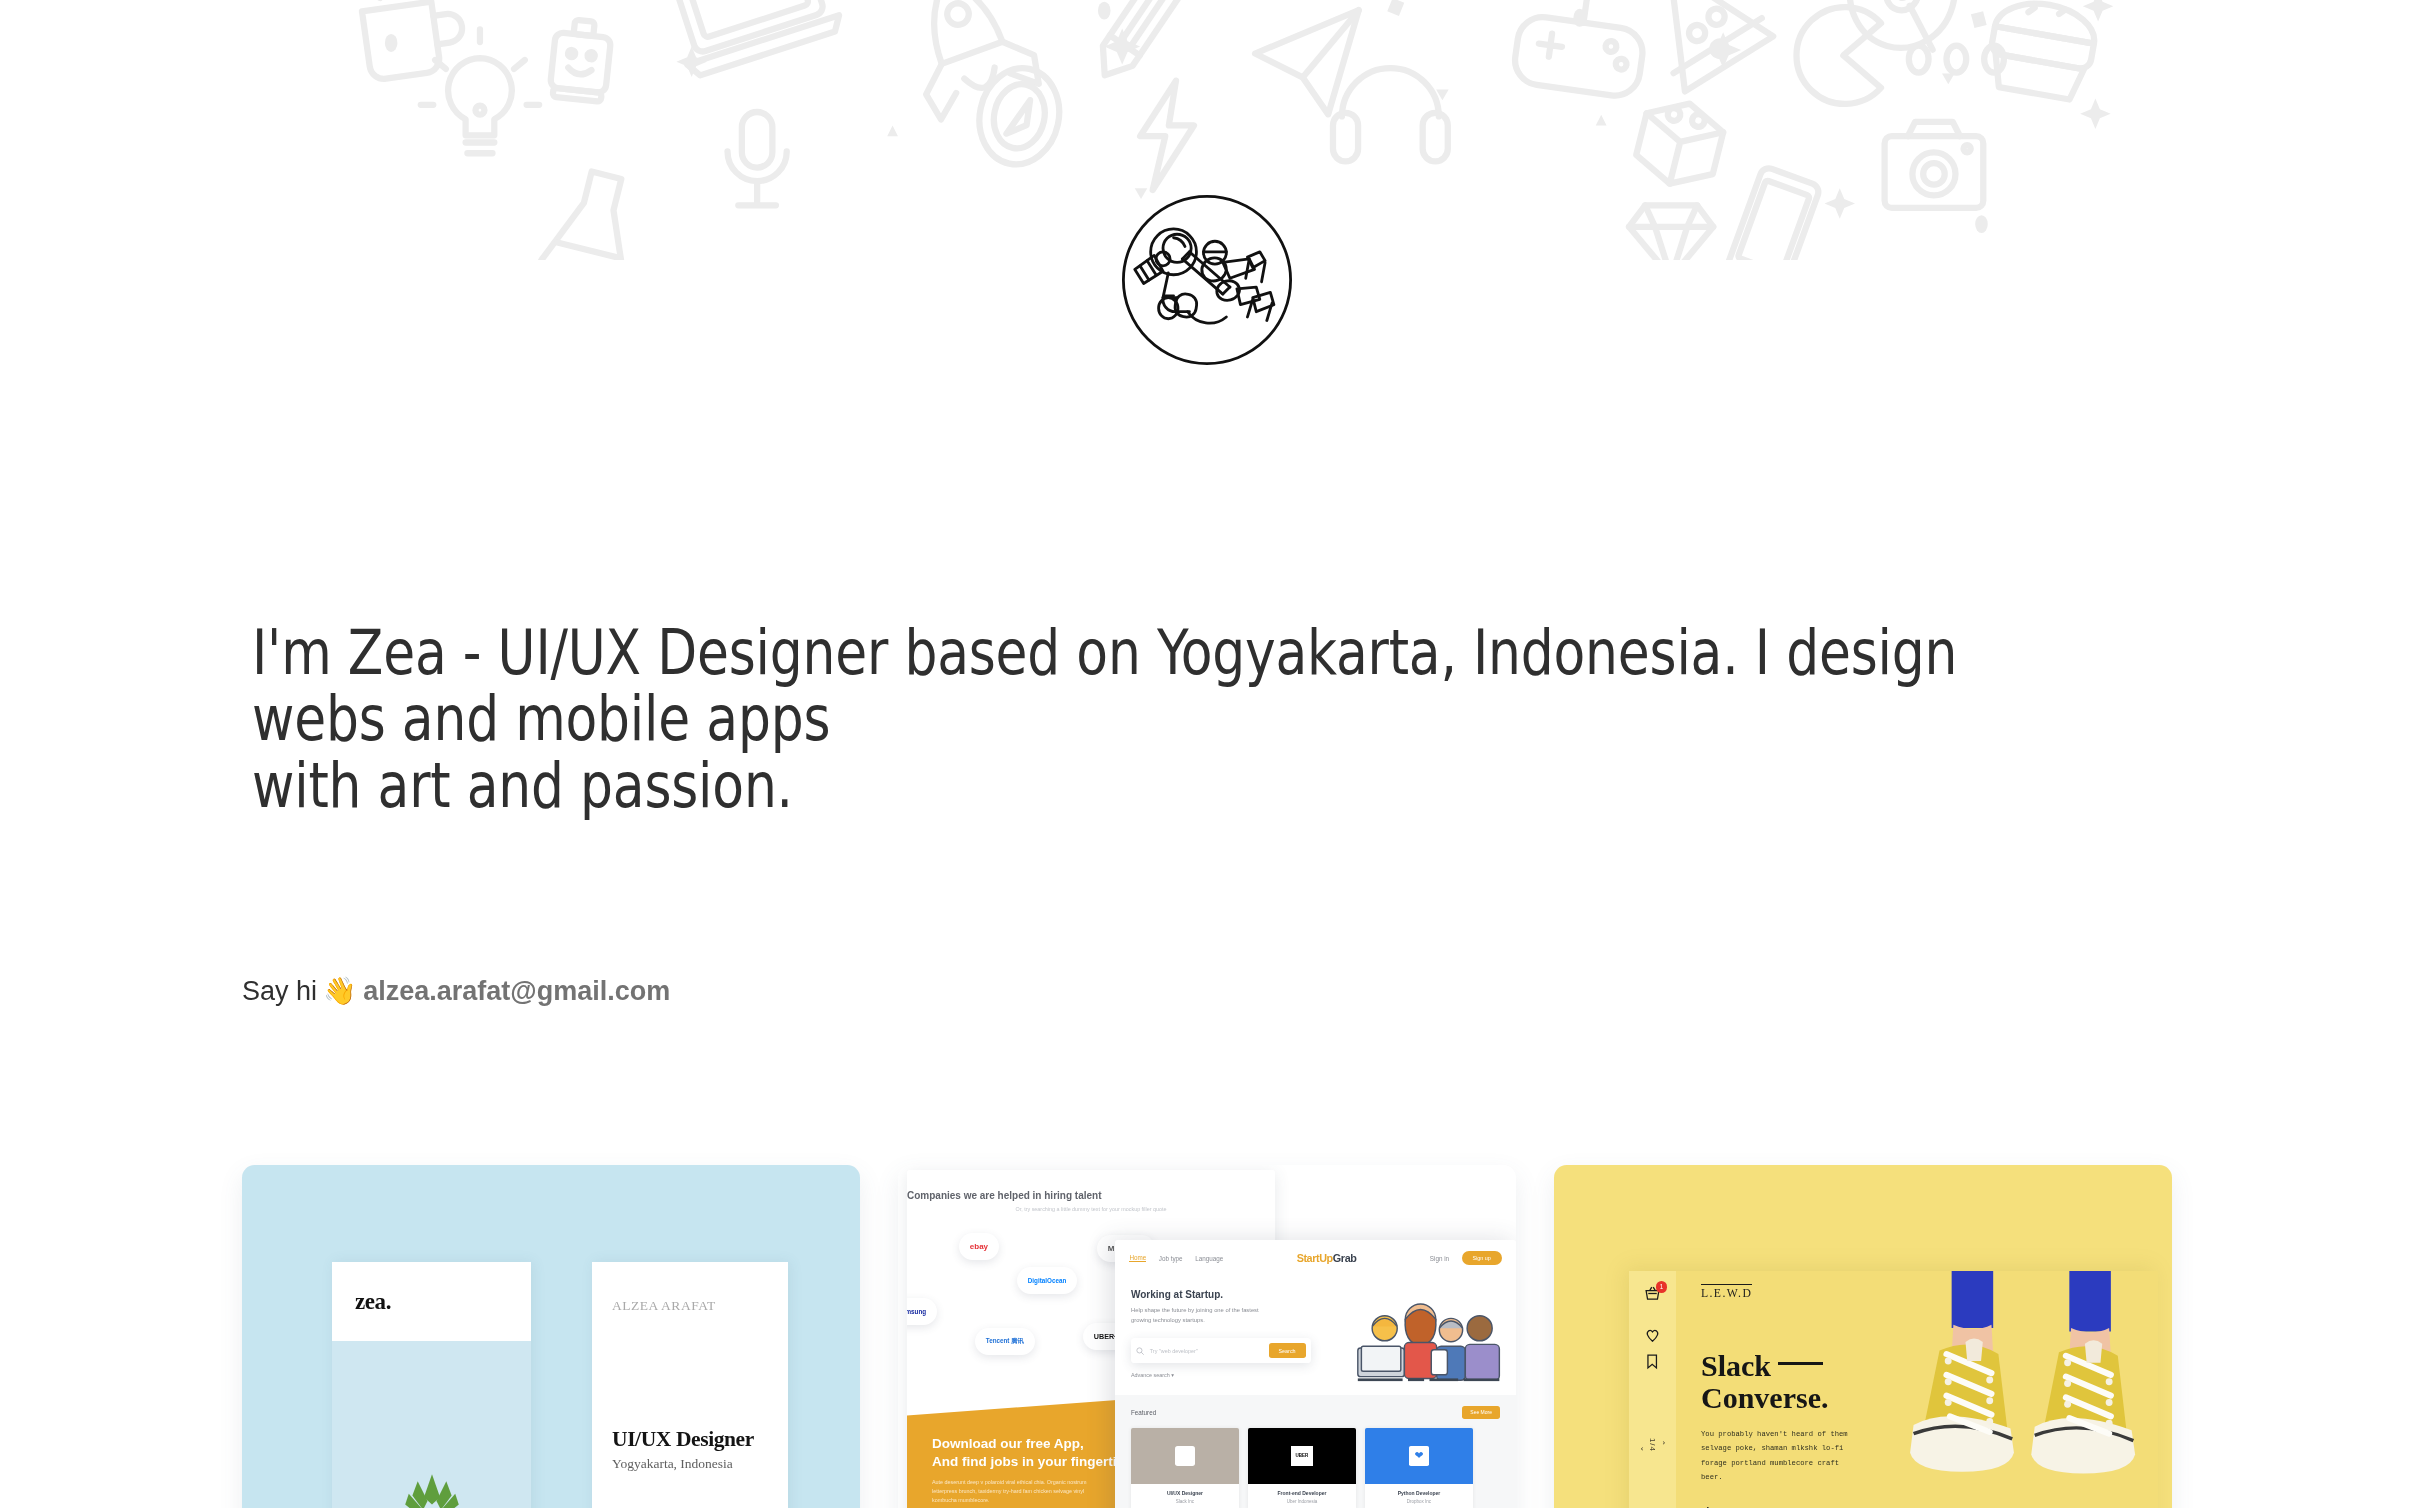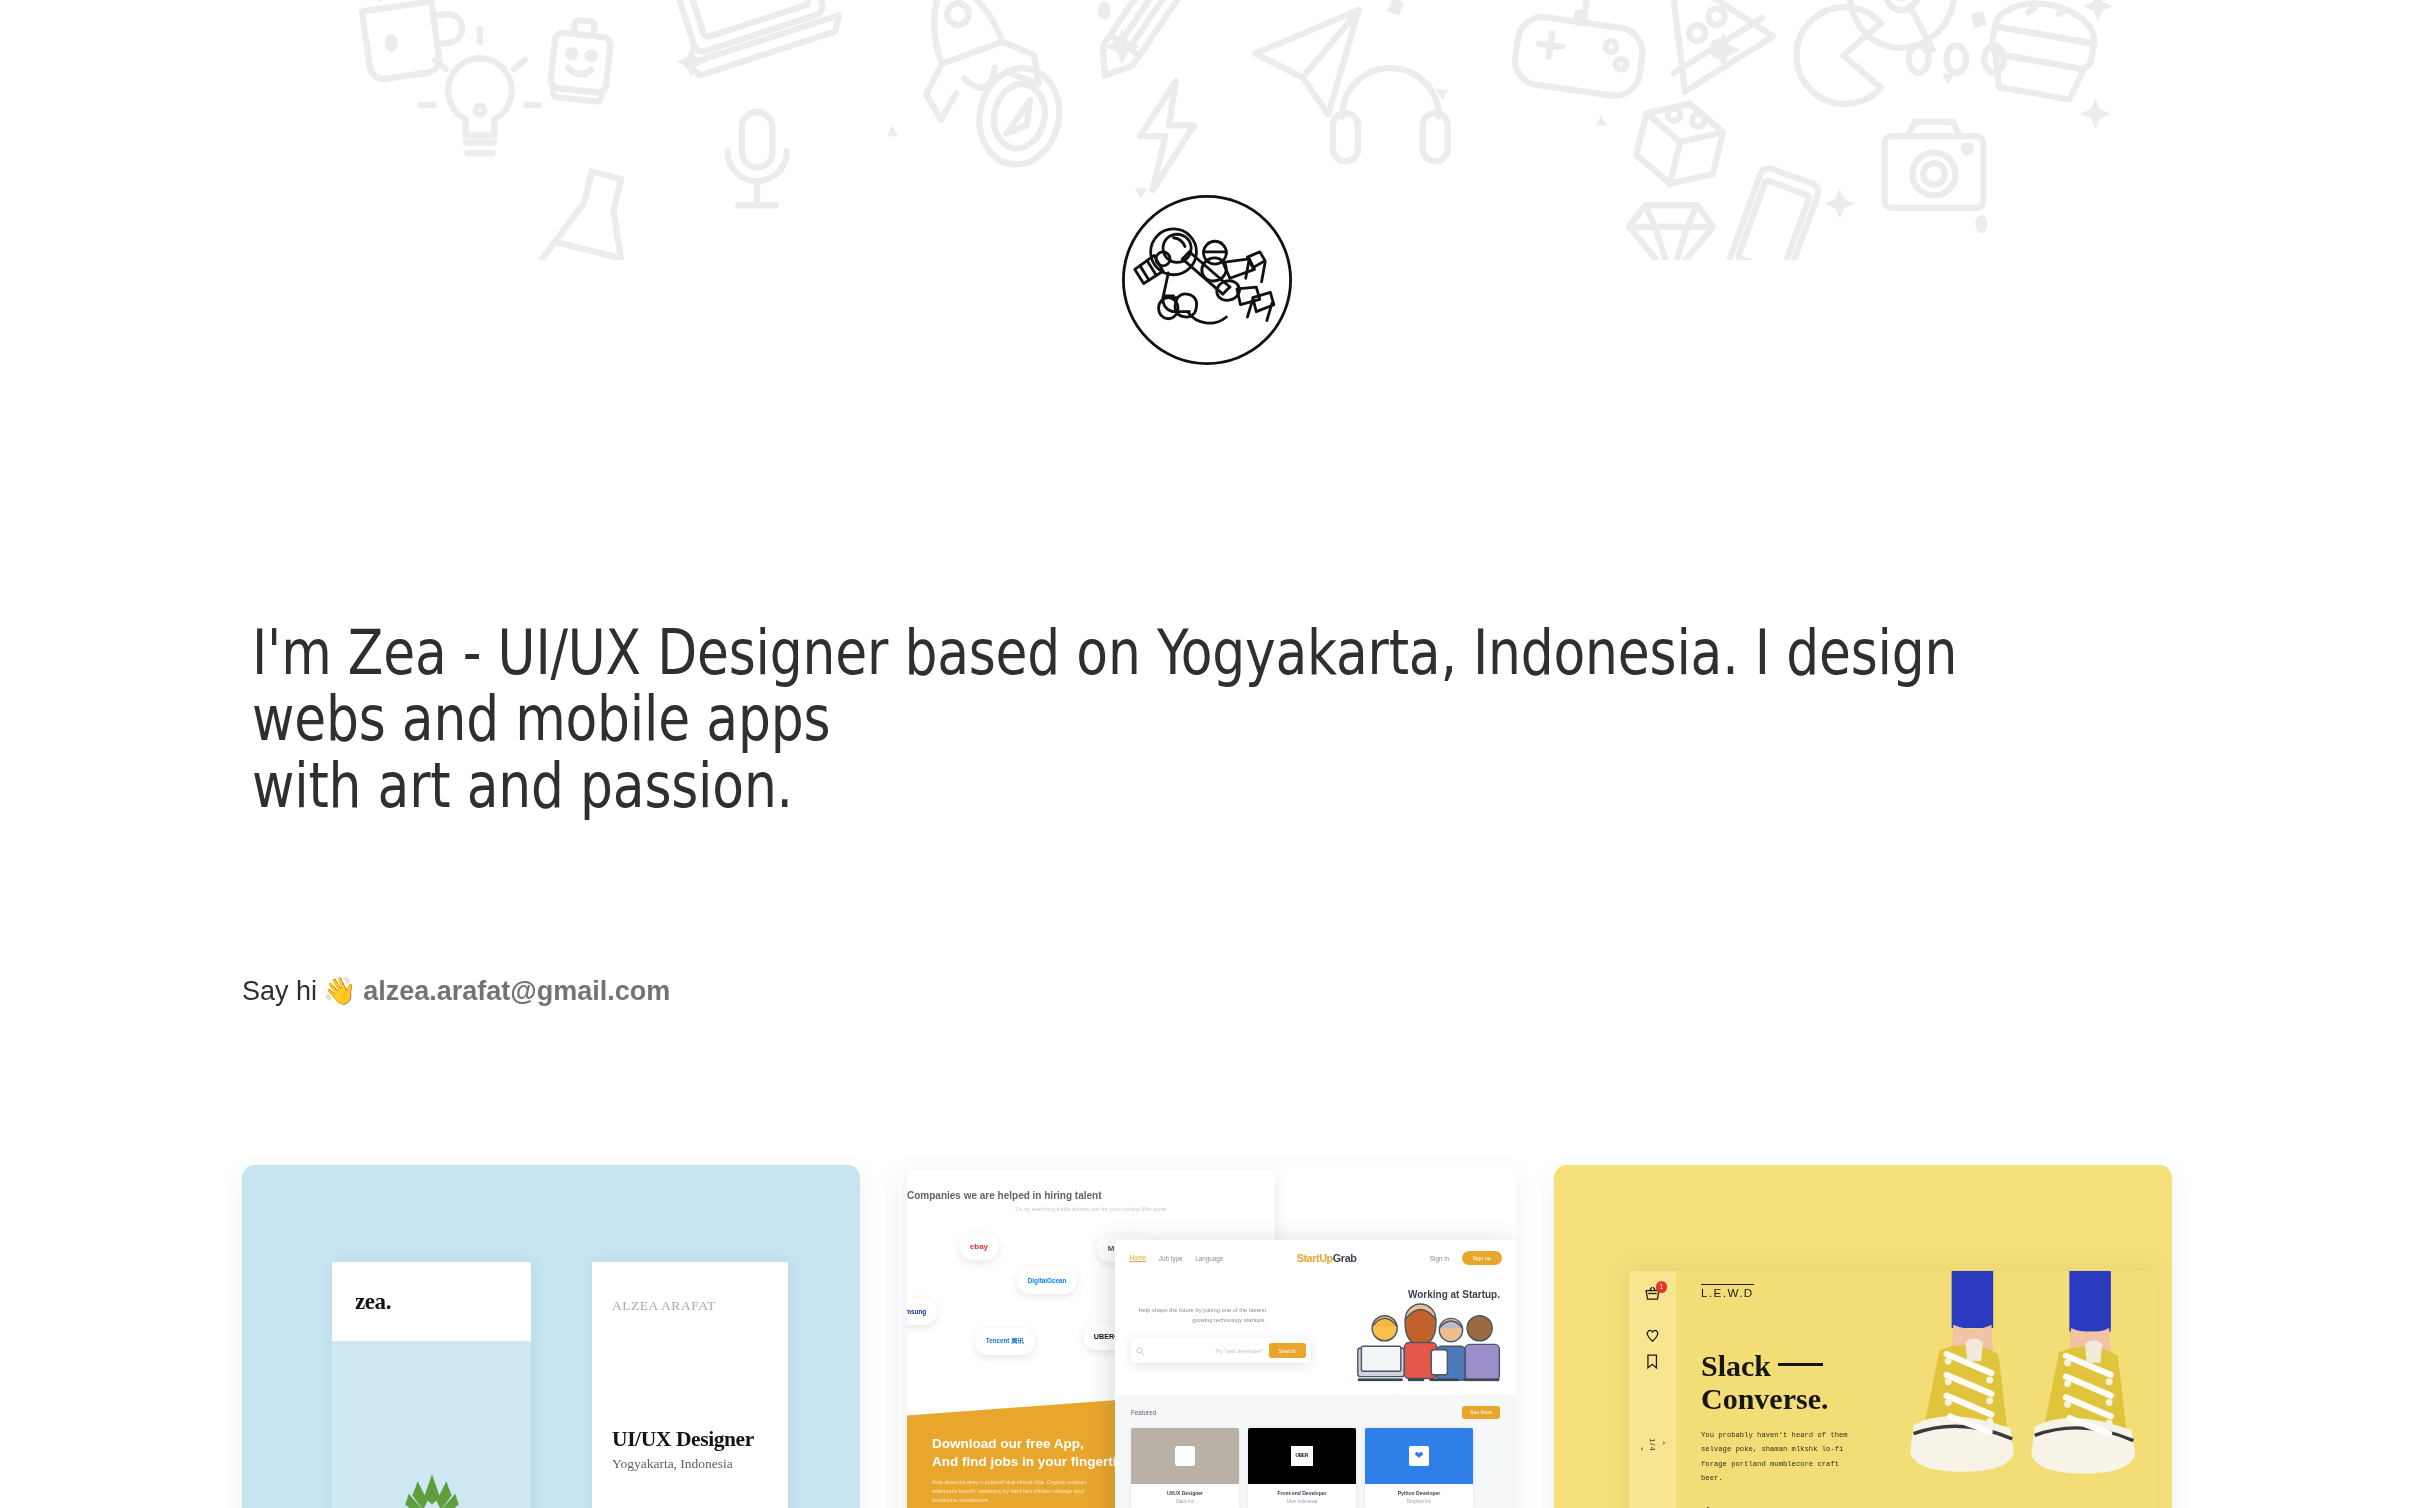--- a/index.html
+++ b/index.html
@@ -126,21 +126,21 @@
   }
   .c2-front {
     position: absolute; left: 217px; top: 75px; right: 0; bottom: 0;
     background: #fff; box-shadow: -5.4px 0 23px rgba(60,70,90,.16);
     border-radius: 2.7px; overflow: hidden;
   }
   .c2-nav { height: 36px; display: flex; align-items: center; gap: 12.6px; padding: 0 14.4px; font-size: 6.3px; color: #8a8d94; }
   .c2-nav .brand { flex: 1; text-align: center; font-size: 10.8px; font-weight: 700; color: #e8a62c; letter-spacing: -0.4px; }
   .c2-nav .brand i { color: #3b4350; font-style: normal; }
   .c2-nav .signup { background: #e8a62c; color: #fff; border-radius: 10px; padding: 3.6px 10.8px; font-size: 5.4px; }
-  .c2-hero { padding: 12.6px 16px 0 16px; position: relative; height: 119px; text-align: right; }
+  .c2-hero { padding: 12.6px 16px 0 16px; position: relative; height: 119px; }
   .c2-hero h4 { font-size: 10px; color: #3b4350; font-weight: 600; }
   .c2-hero p { font-size: 5.8px; color: #8a8d94; margin-top: 6.3px; line-height: 1.7; width: 135px; }
   .c2-search {
     margin-top: 12.6px; width: 180px; height: 25px; background: #fff;
     border-radius: 3.6px; box-shadow: 0 2.7px 10.8px rgba(60,70,90,.14);
     display: flex; align-items: center; padding: 0 5.4px; gap: 5.4px;
   }
   .c2-search .ph { flex: 1; font-size: 5.4px; color: #bfc2c8; }
   .c2-search .btn { background: #e8a62c; color: #fff; font-size: 5.4px; padding: 4.5px 10px; border-radius: 2.7px; }
   .c2-adv { margin-top: 9px; font-size: 5.4px; color: #8a8d94; }
@@ -168,21 +168,21 @@
     padding-top: 14.4px; gap: 21.5px;
   }
   .c3-rail .badge-wrap { position: relative; }
   .c3-rail .badge {
     position: absolute; right: -6.3px; top: -4.5px; width: 11.7px; height: 11.7px; border-radius: 50%;
     background: #e8332a; color: #fff; font-size: 6.3px; display: flex; align-items: center; justify-content: center;
   }
   .c3-rail .pager { margin-top: 47px; writing-mode: vertical-rl; font-size: 8px; color: #4a4430; letter-spacing: 0.9px; }
   .c3-content { position: absolute; left: 72px; top: 12.6px; width: 171px; }
   .c3-brand {
-    font-family: Liberation Sans, sans-serif; font-size: 11.7px; letter-spacing: 1.4px; color: #1b1b1b;
+    font-family: Liberation Serif, serif; font-size: 11.7px; letter-spacing: 1.4px; color: #1b1b1b;
     border-top: 1.8px solid #1b1b1b; display: inline-block; padding-top: 1.8px;
   }
   .c3-title {
     margin-top: 50px; font-family: "Liberation Serif", serif; font-weight: 700;
     font-size: 30px; line-height: 1.08; color: #161616;
   }
   .c3-title .dash { display: inline-block; width: 45px; height: 2.7px; background: #161616; vertical-align: 10.8px; margin-left: 7.2px; }
   .c3-desc {
     margin-top: 12.6px; font-family: "Liberation Mono", monospace;
     font-size: 7.2px; line-height: 2.0; color: #30301f; width: 158px;

